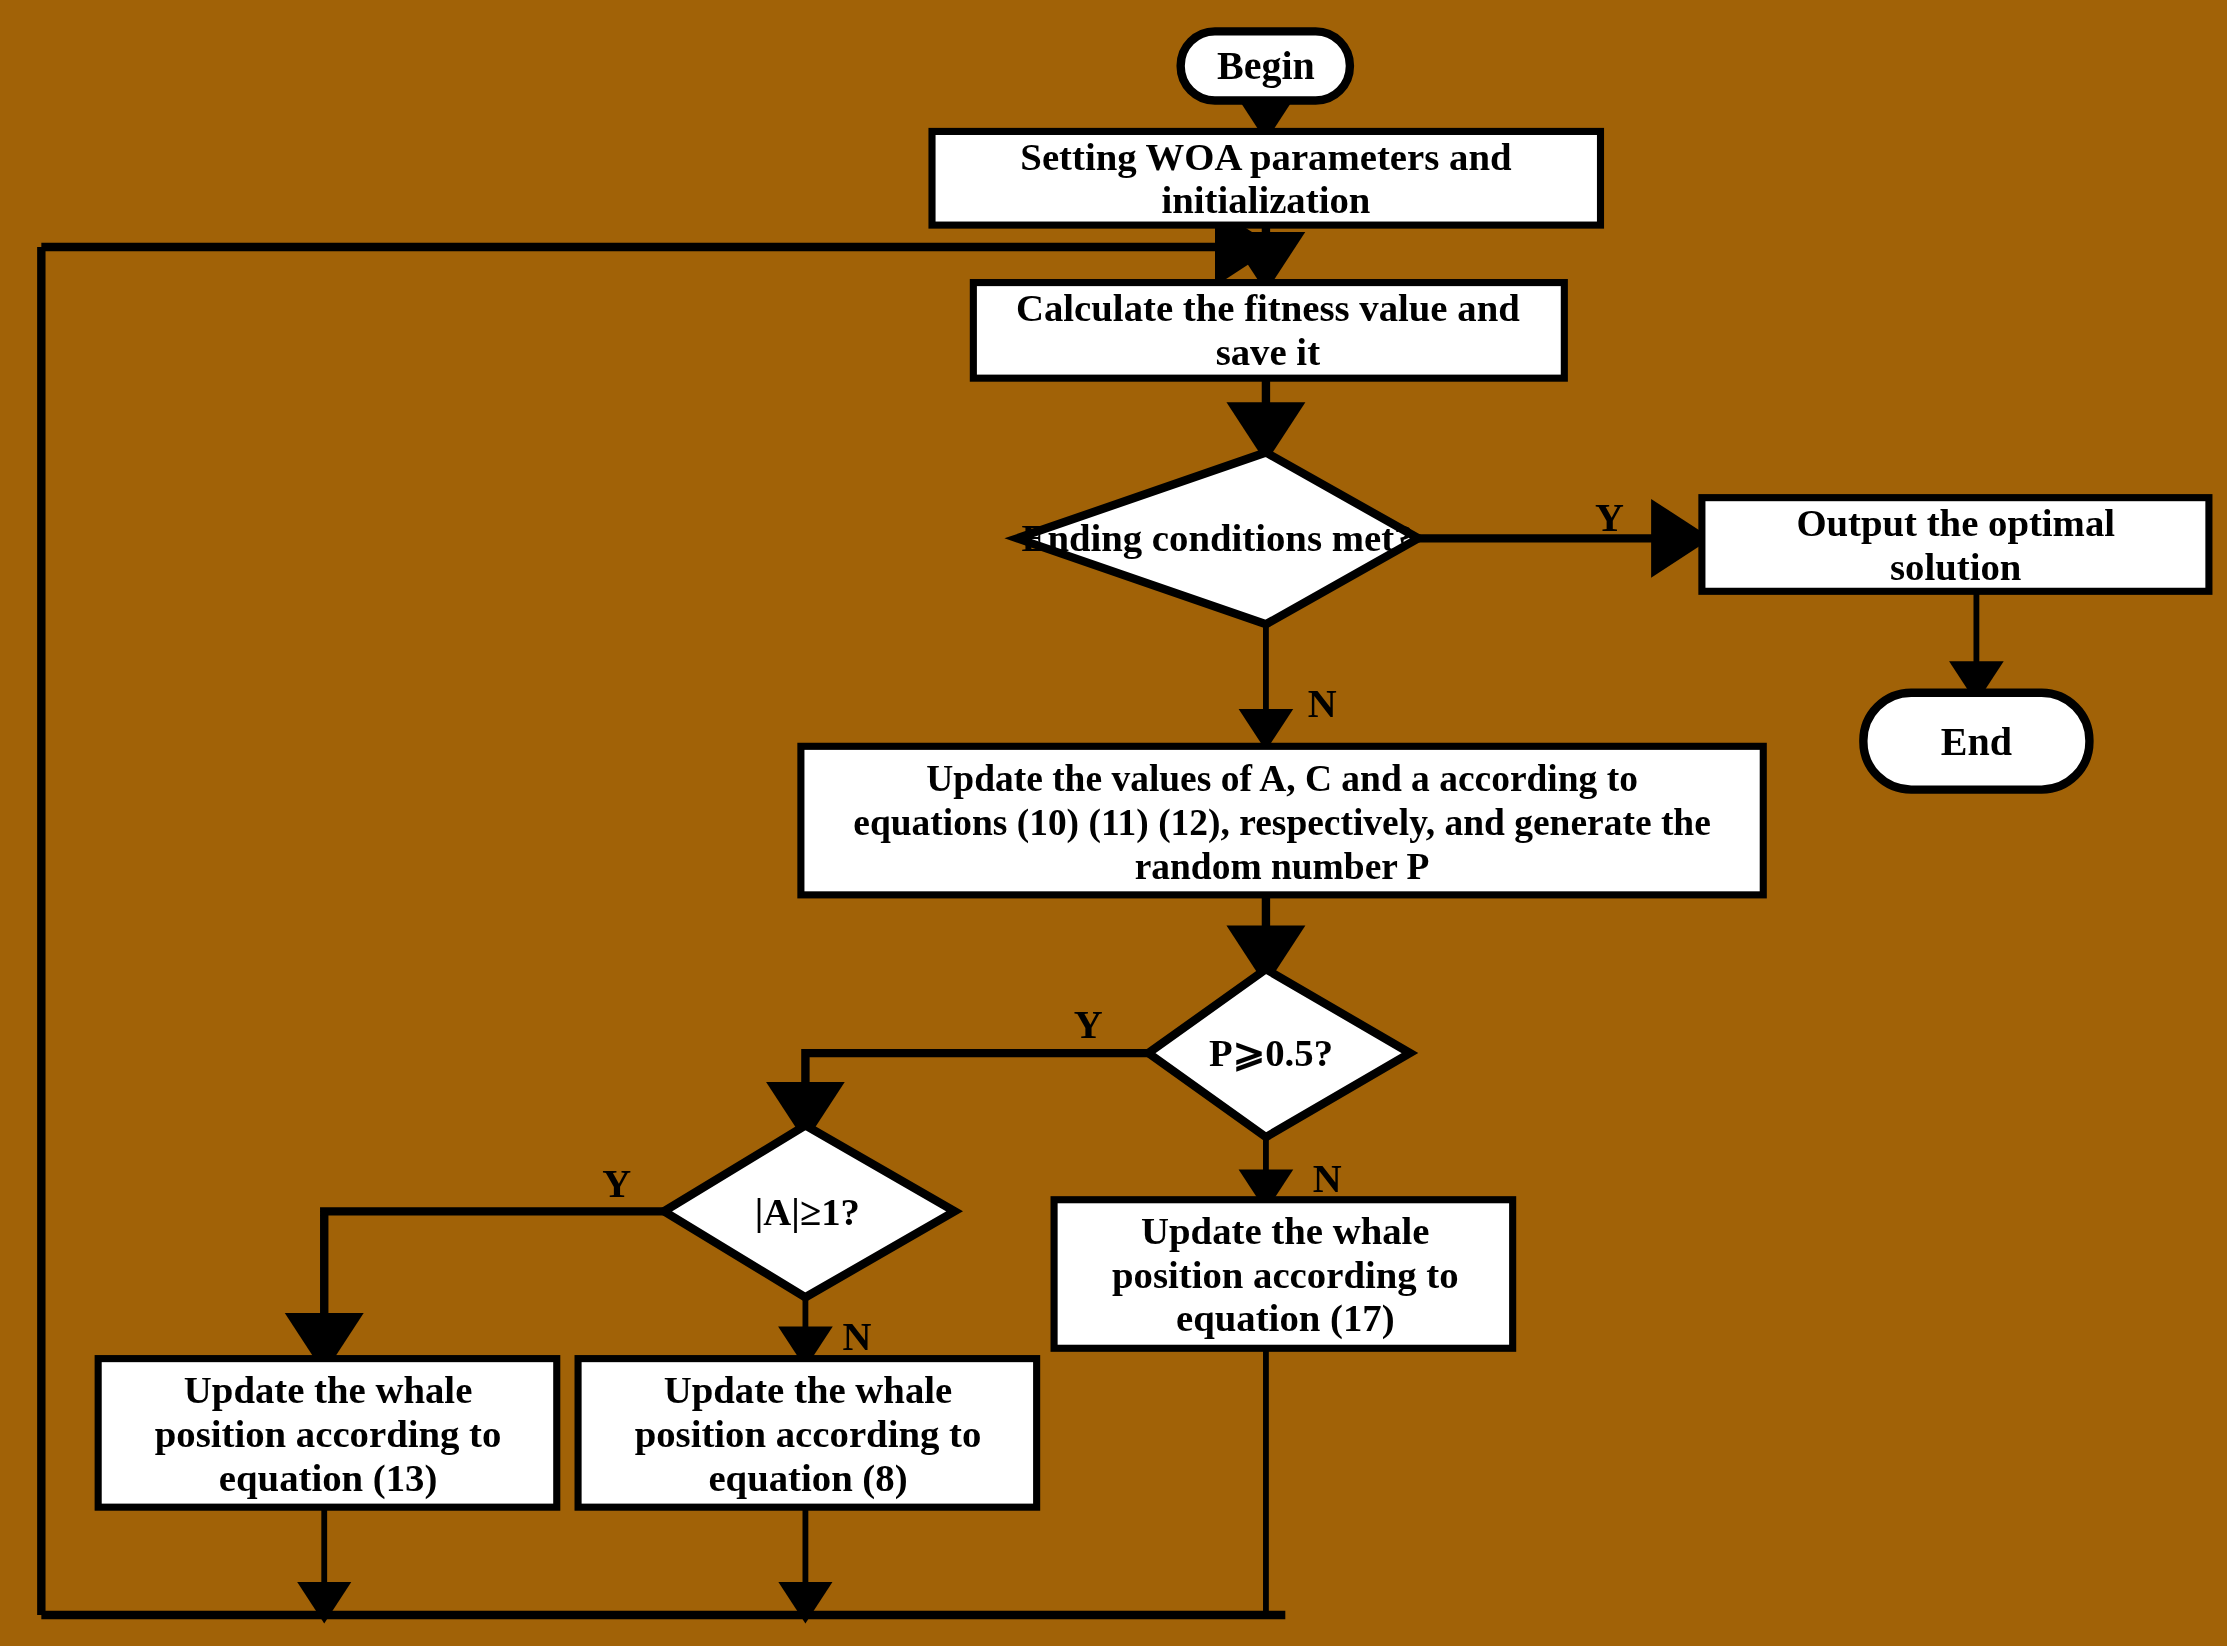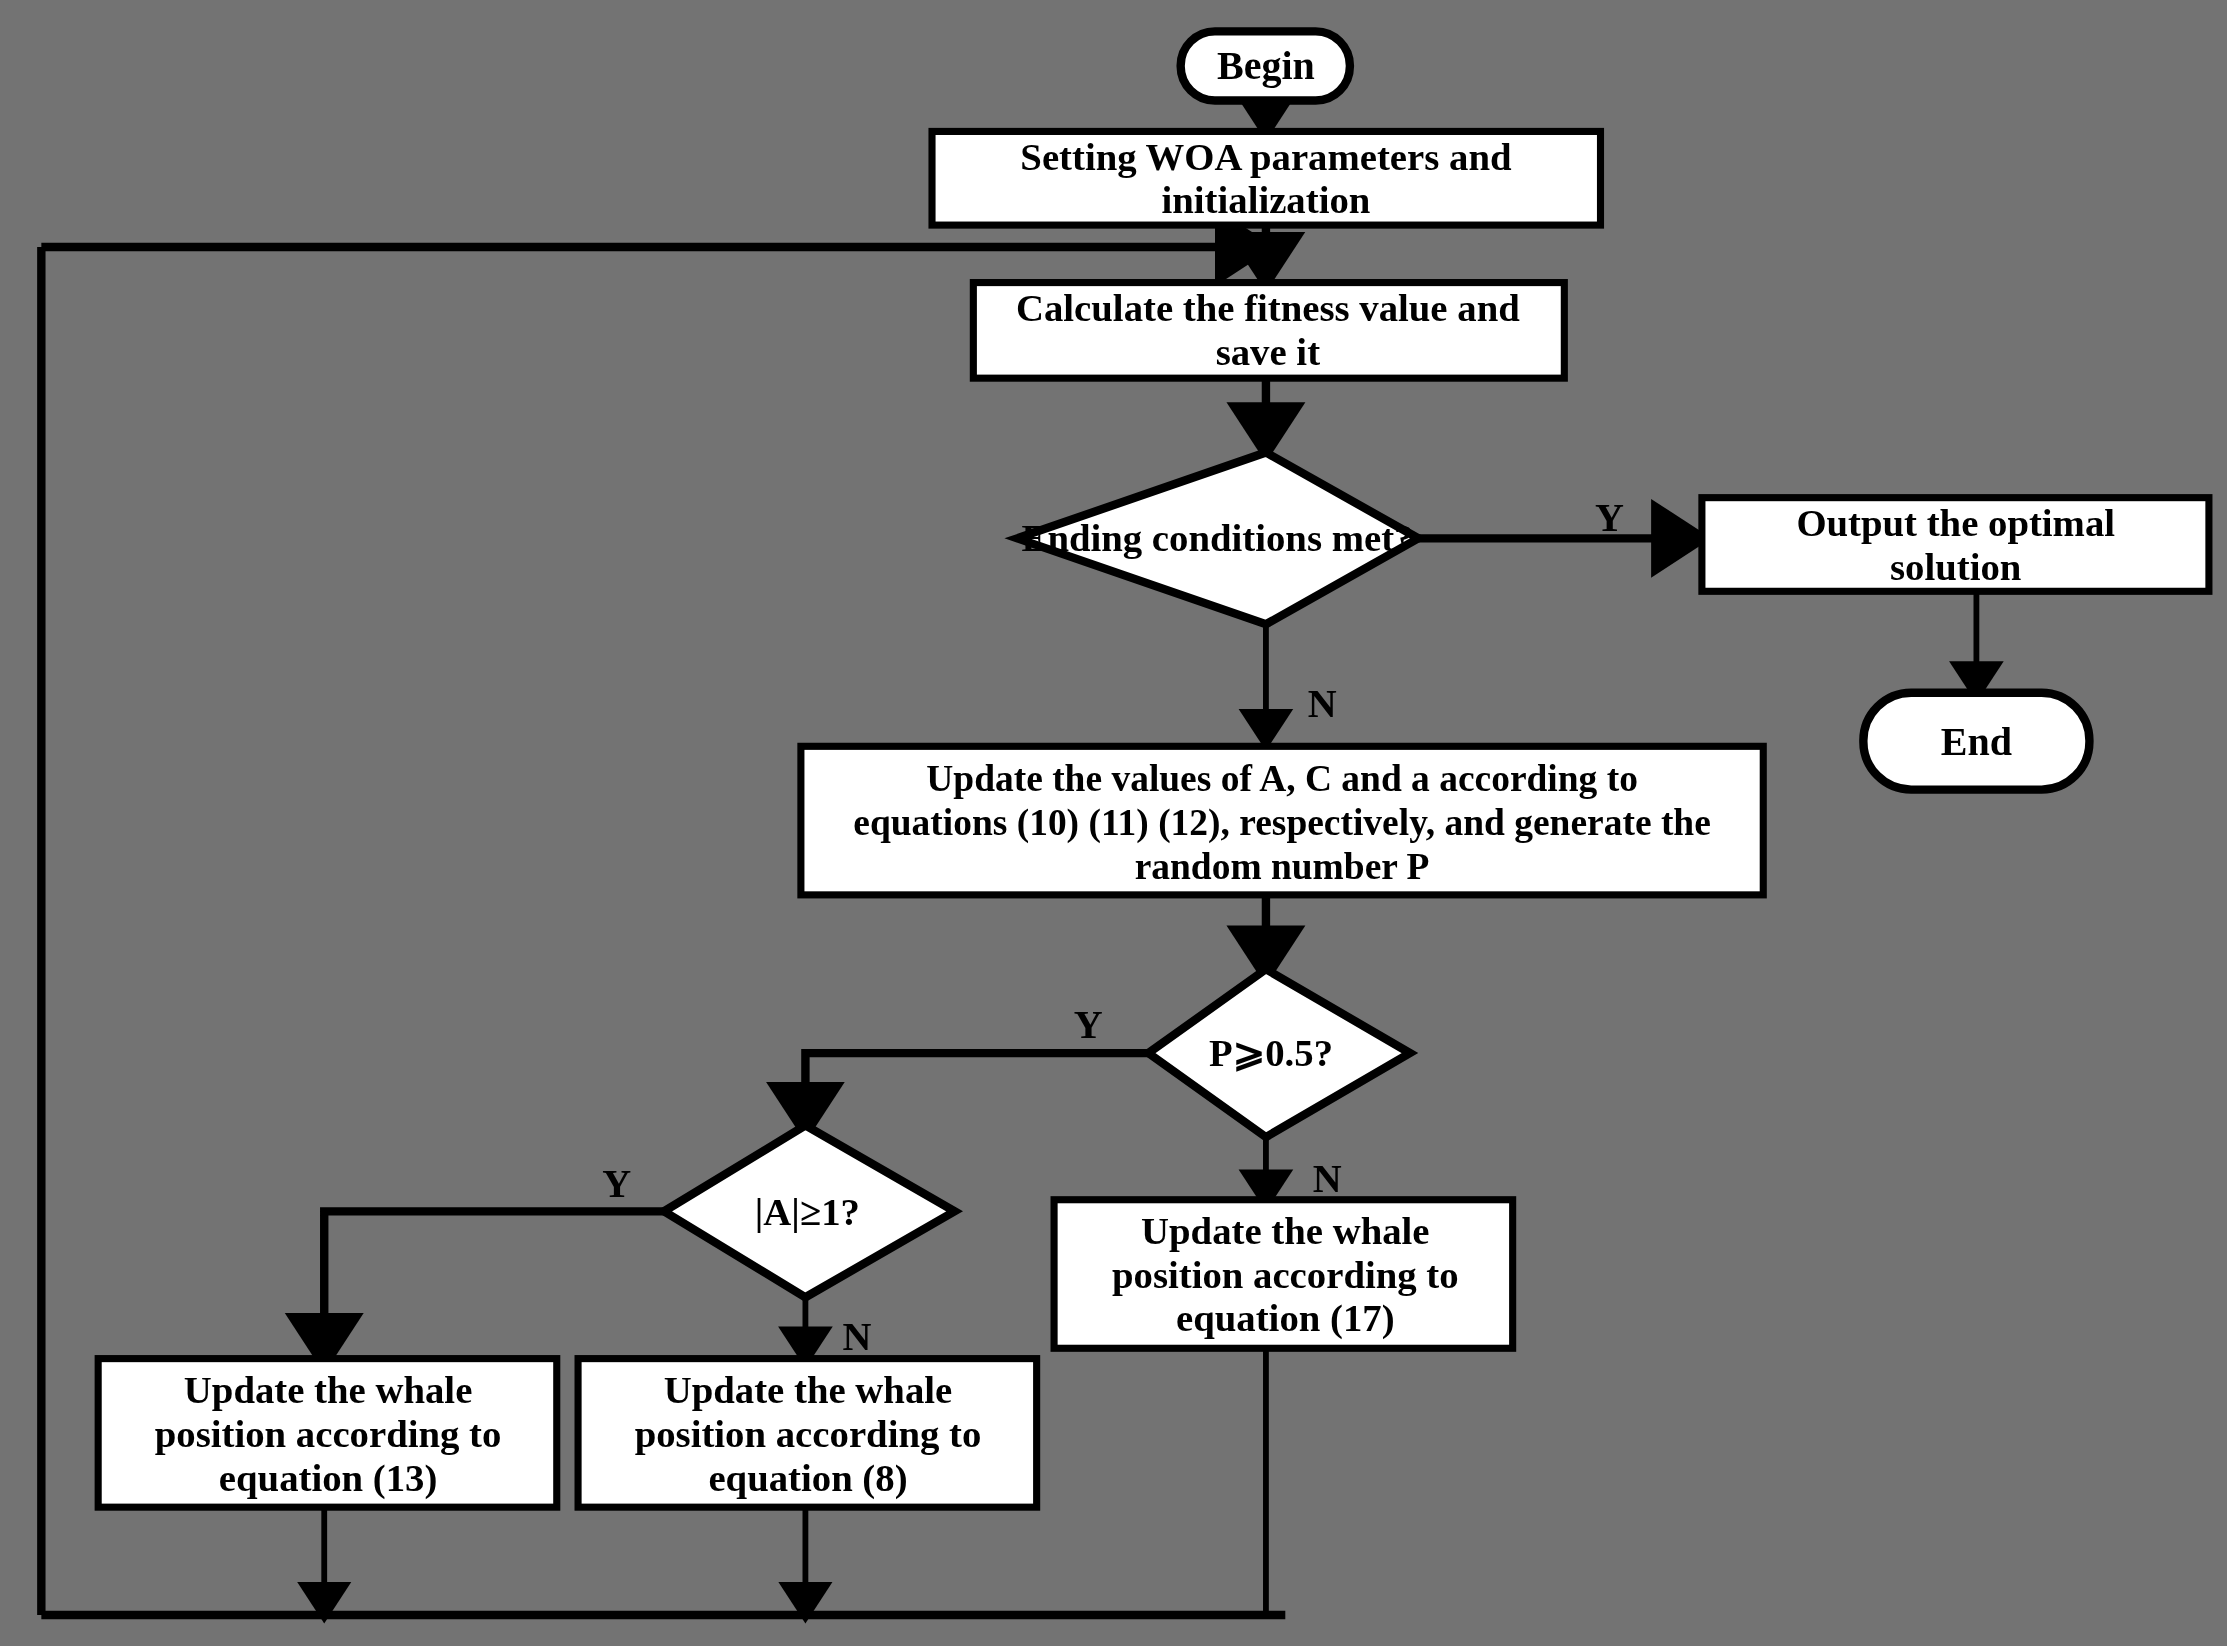--- a/index.html
+++ b/index.html
@@ -1,17 +1,17 @@
 <!DOCTYPE html>
 <html style="font-size:10.3px"><head>
 <meta charset="utf-8">
 <style>
   html,body{margin:0;padding:0;background:#ffffff;}
   body{font-family:"Liberation Serif", serif;}
-  #stage{position:relative;width:2227px;height:1647px;background:#737373;overflow:hidden;}
+  #stage{position:relative;width:2227px;height:1647px;background:#a16207;overflow:hidden;}
   svg{position:absolute;left:0;top:0;width:2227px;height:1647px;}
   .shape{fill:#ffffff;stroke:#000000;}
   .box{stroke-width:11;}
   .diamond{stroke-width:13;stroke-linejoin:miter;}
   .term{stroke-width:13;}
   .edge{stroke:#000000;fill:none;stroke-width:9;}
   .edge-thick{stroke:#000000;fill:none;stroke-width:13;}
   .nodetext{font-family:"Liberation Serif", serif;font-weight:bold;fill:#000;text-anchor:middle;}
   .t58{font-size:58px;}
   .t60{font-size:60px;}

